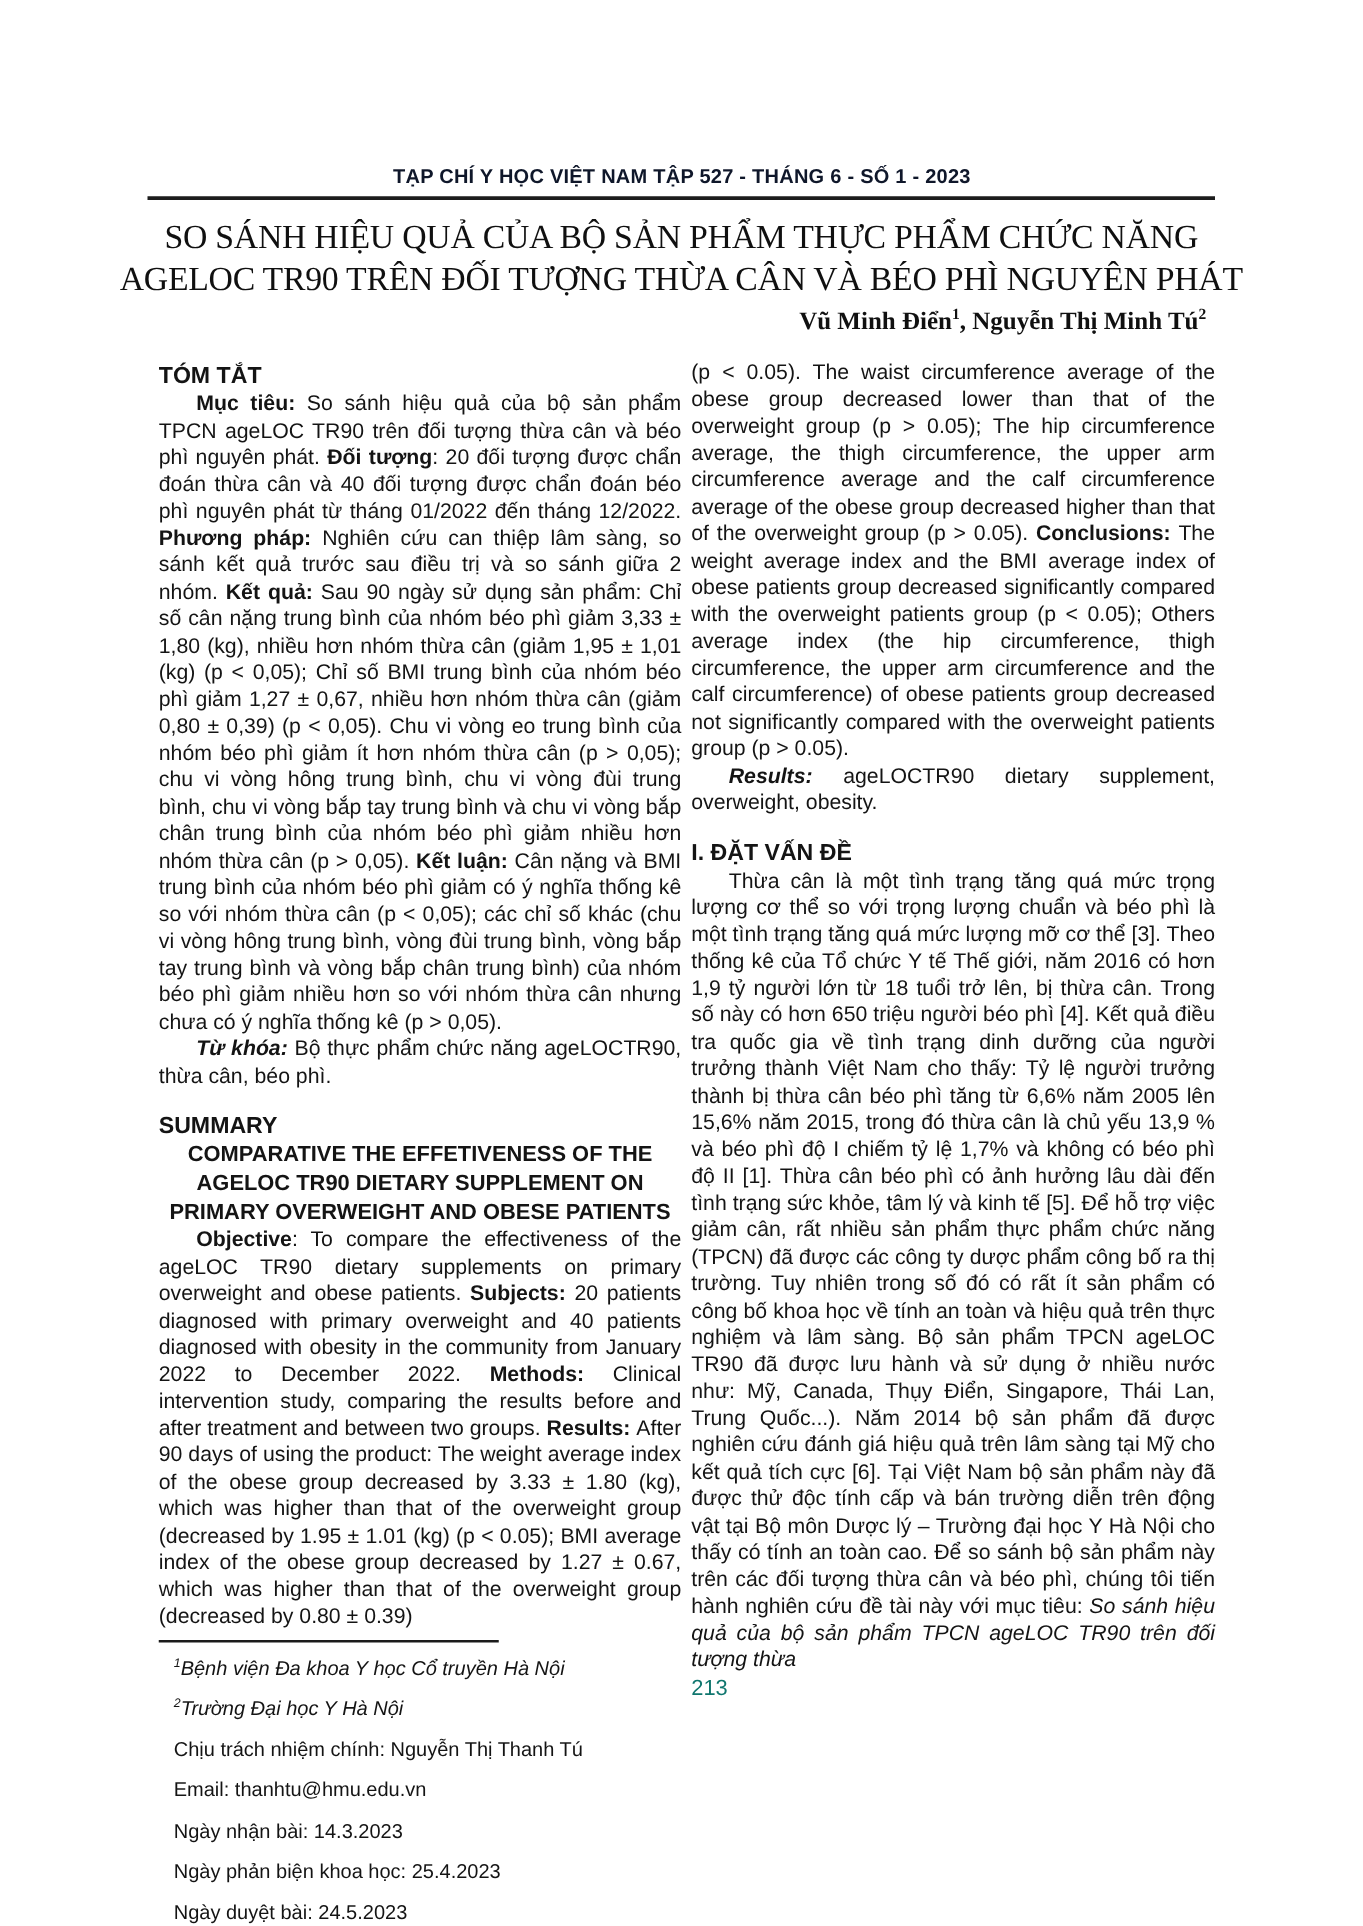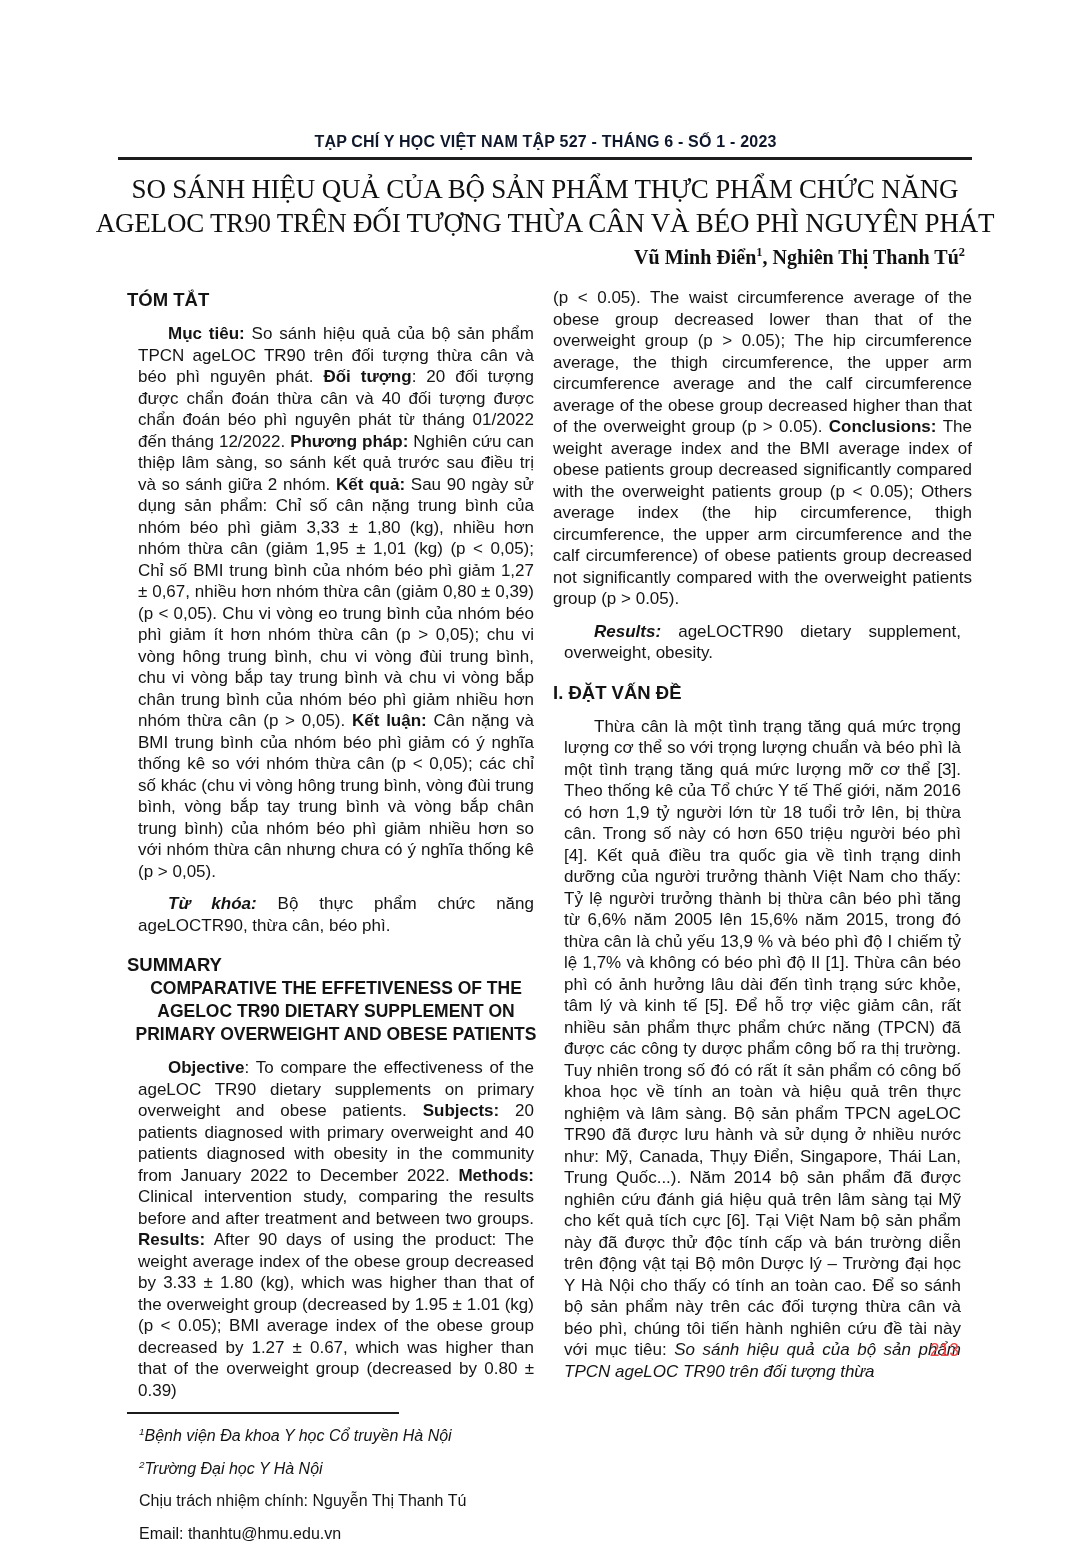--- a/index.html
+++ b/index.html
@@ -41,55 +41,55 @@
     text-align:justify; color:#141414;
   }
   .col-left  { left:127px; width:418px; }
   .col-right { left:553px; width:419px; }
 
   .h-sec {
     font-weight:bold; font-size:18.5px; line-height:25px;
     text-align:left; text-indent:0; margin:0;
   }
   .h-sec.gap-top { margin-top:16px; }
-  .p-body { margin:11px; text-indent:30px; }
+  .p-body { margin:0; text-indent:30px; }
   .p-flush { margin:0; text-indent:0; }
   .summary-title {
     margin:0; text-indent:0; text-align:center;
     font-weight:bold; font-size:17.5px; line-height:23px;
   }
 
   .footnote-block { margin-top:6px; }
   .footnote-divider {
     width:272px; border-top:2px solid #1b1b1b; height:0; margin:8px 0 5px 0;
   }
   .fn-line {
     margin:12px; font-size:16px; line-height:20.5px;
     text-align:left; text-indent:0;
   }
 
   .page-number {
     position:absolute; top:1340px; left:553px; width:406px;
-    text-align:right; font-size:17.5px; color:#ef4444;
+    font-size:17.5px; color:#0f766e;
   }
 </style>
 </head>
 <body>
 
 <div>
 
   <div class="journal-header">TẠP CHÍ Y HỌC VIỆT NAM TẬP 527 - THÁNG 6 - SỐ 1 - 2023</div>
   <div class="header-rule"></div>
 
   <div class="article-title">
     <div>SO SÁNH HIỆU QUẢ CỦA BỘ SẢN PHẨM THỰC PHẨM CHỨC NĂNG</div>
     <div>AGELOC TR90 TRÊN ĐỐI TƯỢNG THỪA CÂN VÀ BÉO PHÌ NGUYÊN PHÁT</div>
   </div>
 
-  <div class="authors"><span>Vũ Minh Điển</span><sup>1</sup><span>, Nghiên Thị Thanh Tú</span><sup>2</sup></div>
+  <div class="authors"><span>Vũ Minh Điển</span><sup>1</sup><span>, Nguyễn Thị Minh Tú</span><sup>2</sup></div>
 
   <div class="col col-left">
     <div class="h-sec">TÓM TẮT</div>
     <p class="p-body"><span style="font-weight: bold;">Mục tiêu: </span><span>So sánh hiệu quả của bộ sản phẩm TPCN ageLOC TR90 trên đối tượng thừa cân và béo phì nguyên phát. </span><span style="font-weight: bold;">Đối tượng</span><span>: 20 đối tượng được chẩn đoán thừa cân và 40 đối tượng được chẩn đoán béo phì nguyên phát từ tháng 01/2022 đến tháng 12/2022. </span><span style="font-weight: bold;">Phương pháp: </span><span>Nghiên cứu can thiệp lâm sàng, so sánh kết quả trước sau điều trị và so sánh giữa 2 nhóm. </span><span style="font-weight: bold;">Kết quả: </span><span>Sau 90 ngày sử dụng sản phẩm: Chỉ số cân nặng trung bình của nhóm béo phì giảm 3,33 ± 1,80 (kg), nhiều hơn nhóm thừa cân (giảm 1,95 ± 1,01 (kg) (p &lt; 0,05); Chỉ số BMI trung bình của nhóm béo phì giảm 1,27 ± 0,67, nhiều hơn nhóm thừa cân (giảm 0,80 ± 0,39) (p &lt; 0,05). Chu vi vòng eo trung bình của nhóm béo phì giảm ít hơn nhóm thừa cân (p &gt; 0,05); chu vi vòng hông trung bình, chu vi vòng đùi trung bình, chu vi vòng bắp tay trung bình và chu vi vòng bắp chân trung bình của nhóm béo phì giảm nhiều hơn nhóm thừa cân (p &gt; 0,05). </span><span style="font-weight: bold;">Kết luận: </span><span>Cân nặng và BMI trung bình của nhóm béo phì giảm có ý nghĩa thống kê so với nhóm thừa cân (p &lt; 0,05); các chỉ số khác (chu vi vòng hông trung bình, vòng đùi trung bình, vòng bắp tay trung bình và vòng bắp chân trung bình) của nhóm béo phì giảm nhiều hơn so với nhóm thừa cân nhưng chưa có ý nghĩa thống kê (p &gt; 0,05).</span></p>
     <p class="p-body"><span style="font-weight: bold; font-style: italic;">Từ khóa: </span><span>Bộ thực phẩm chức năng ageLOCTR90, thừa cân, béo phì.</span></p>
 
     <div class="h-sec gap-top">SUMMARY</div>
     <p class="summary-title">COMPARATIVE THE EFFETIVENESS OF THE AGELOC TR90 DIETARY SUPPLEMENT ON PRIMARY OVERWEIGHT AND OBESE PATIENTS</p>
     <p class="p-body"><span style="font-weight: bold;">Objective</span><span>: To compare the effectiveness of the ageLOC TR90 dietary supplements on primary overweight and obese patients. </span><span style="font-weight: bold;">Subjects: </span><span>20 patients diagnosed with primary overweight and 40 patients diagnosed with obesity in the community from January 2022 to December 2022. </span><span style="font-weight: bold;">Methods: </span><span>Clinical intervention study, comparing the results before and after treatment and between two groups. </span><span style="font-weight: bold;">Results: </span><span>After 90 days of using the product: The weight average index of the obese group decreased by 3.33 ± 1.80 (kg), which was higher than that of the overweight group (decreased by 1.95 ± 1.01 (kg) (p &lt; 0.05); BMI average index of the obese group decreased by 1.27 ± 0.67, which was higher than that of the overweight group (decreased by 0.80 ± 0.39)</span></p>
 

